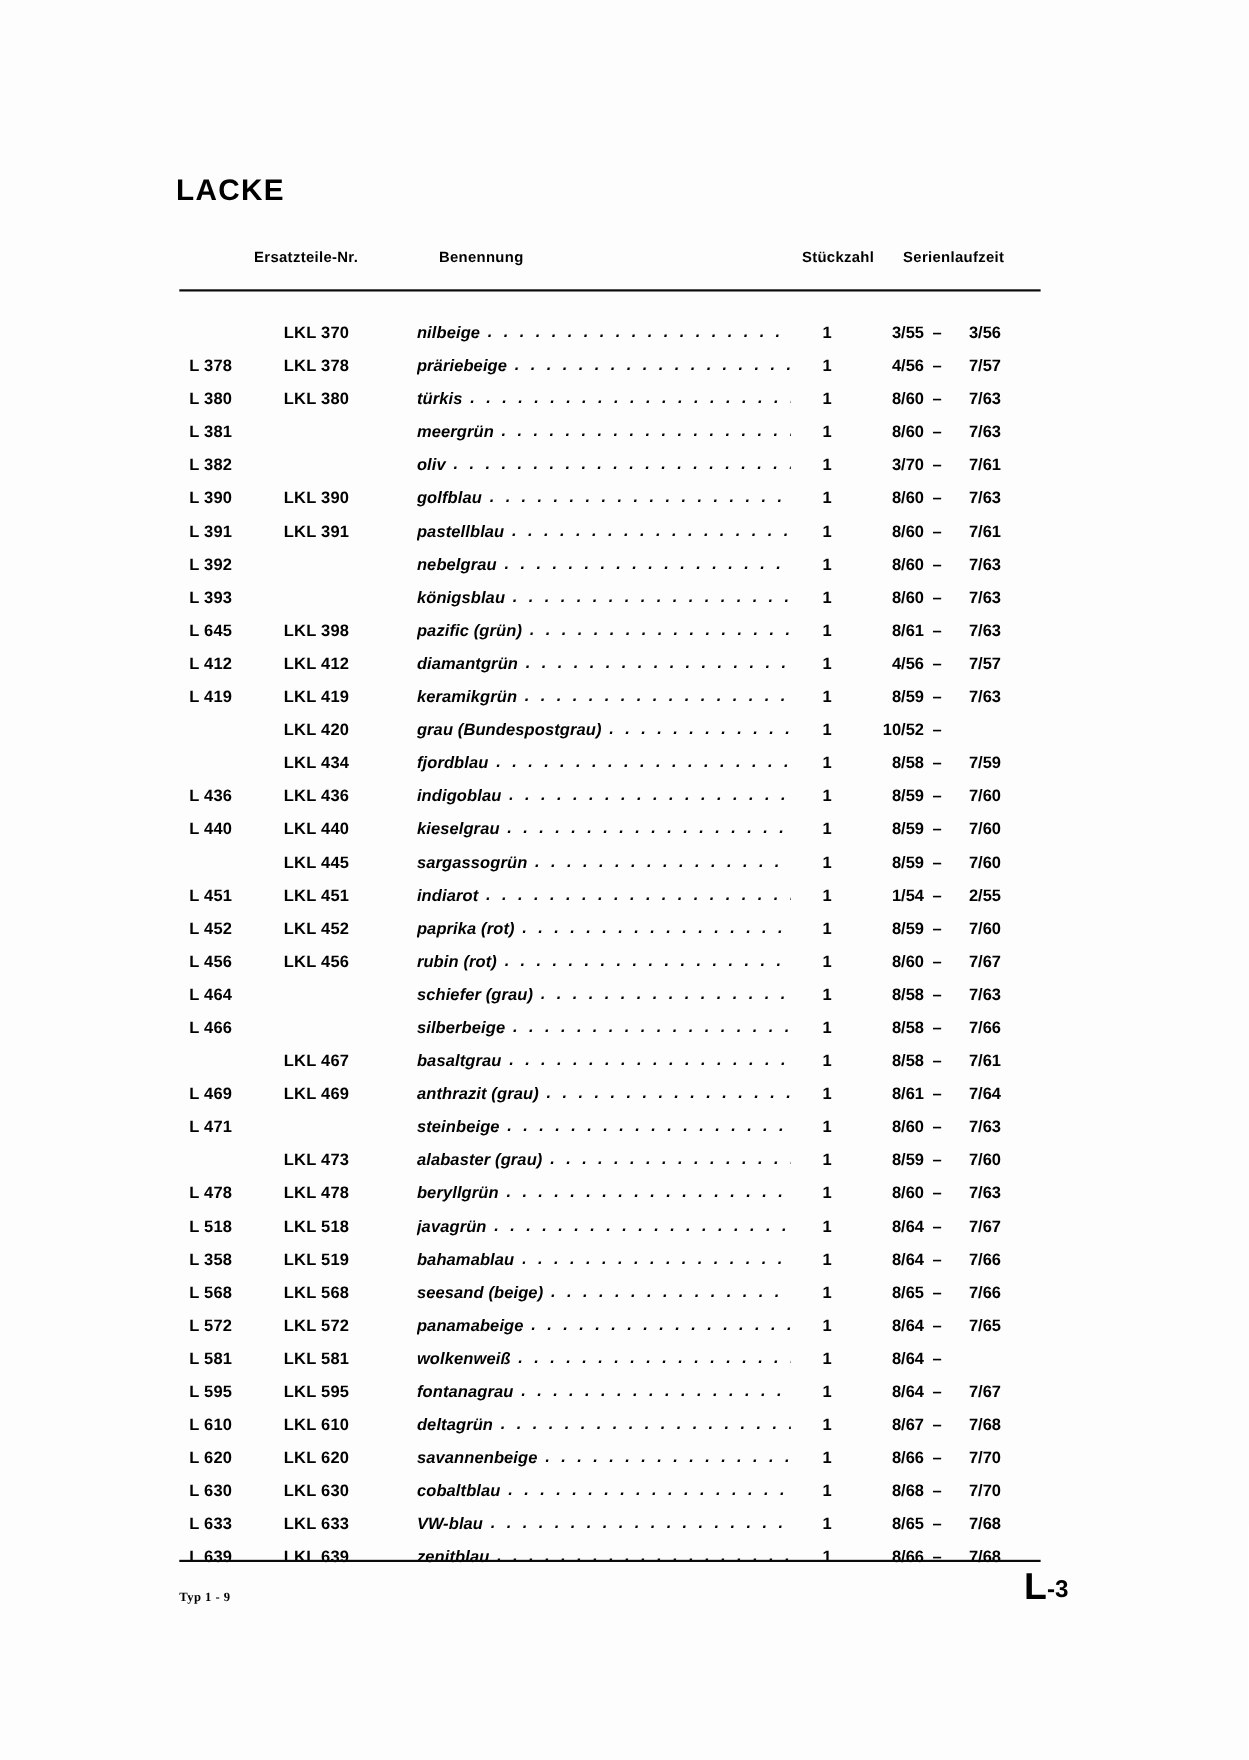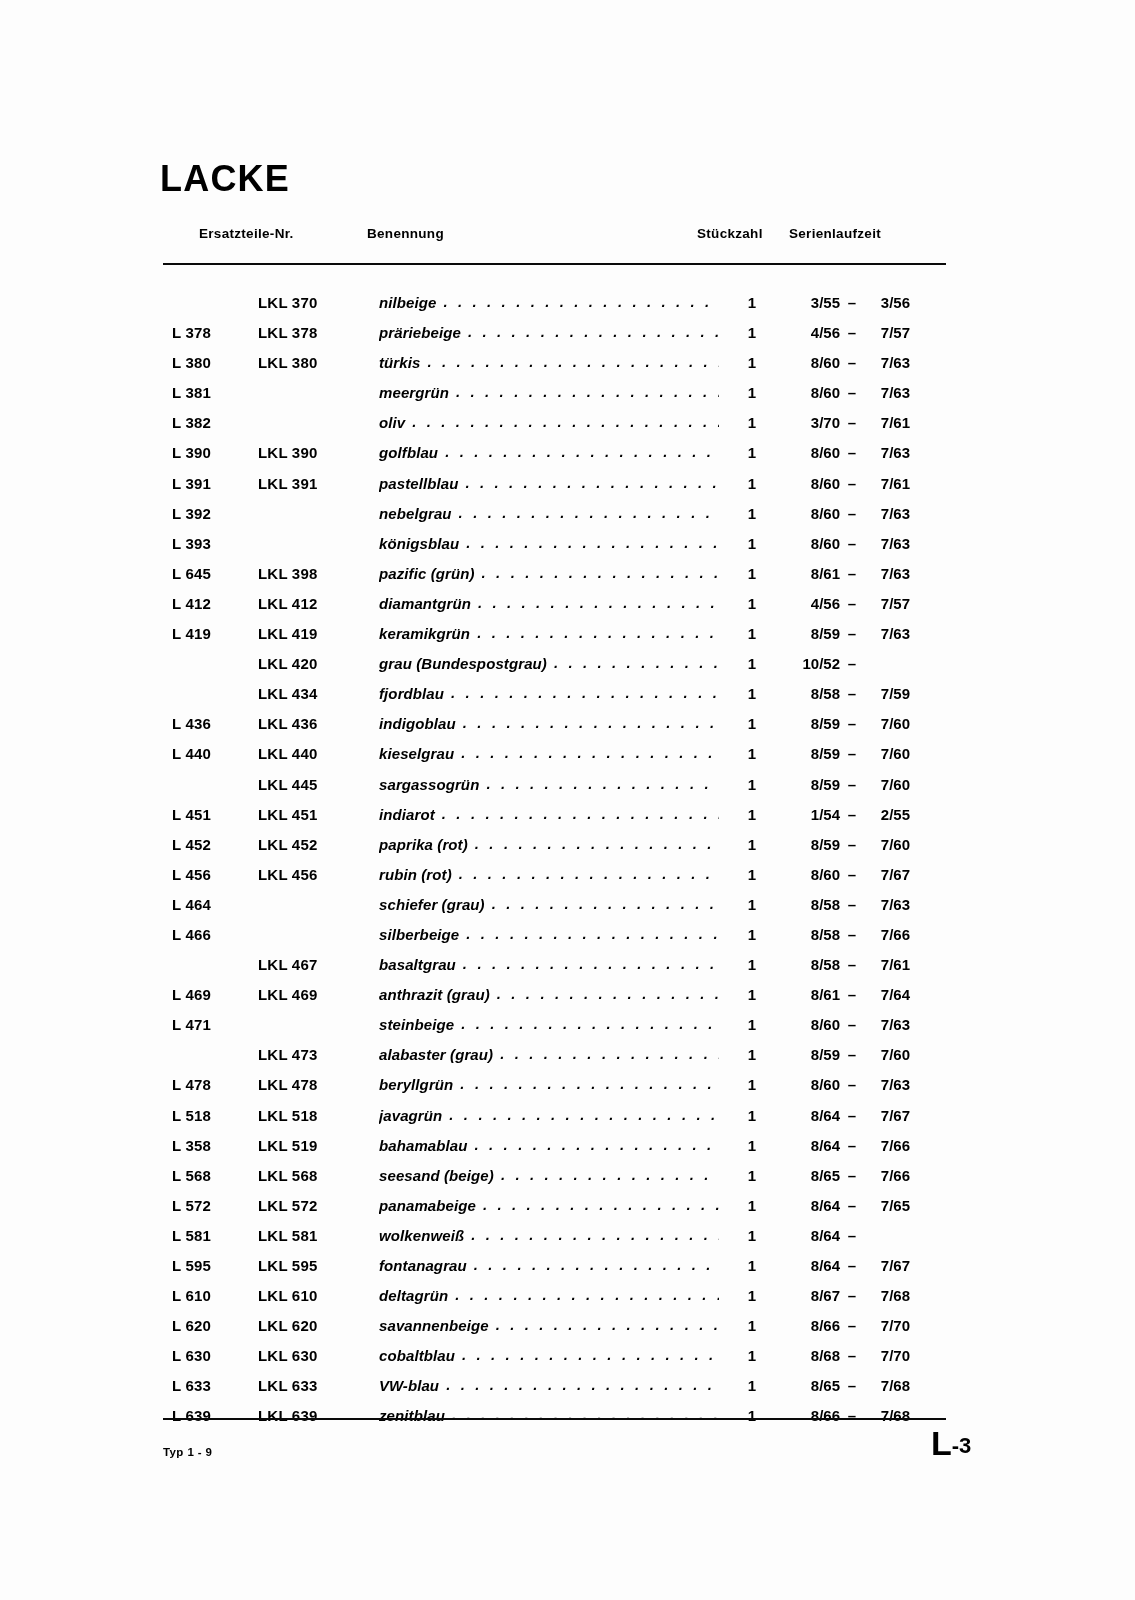--- a/index.html
+++ b/index.html
@@ -21,40 +21,41 @@
     width: 1135px;
     height: 1600px;
     background: #fdfdfd;
   }
 
   
   .doc-title {
     position: absolute;
     left: 160px;
     top: 158px;
-    font-size: 36px;
+    font-size: 27px;
     font-weight: bold;
     letter-spacing: 1.2px;
     font-family: "Liberation Sans", sans-serif;
   }
 
   
   .col-headers {
     position: absolute;
     left: 0;
     top: 226px;
     width: 1135px;
     height: 22px;
     font-size: 13.5px;
     font-weight: bold;
     letter-spacing: 0.3px;
   }
   .col-headers span {
     position: absolute;
     white-space: nowrap;
+    margin-left: 32px;
   }
   .hdr-ersatz { left: 199px; }
   .hdr-benennung { left: 367px; }
   .hdr-stueck { left: 697px; }
   .hdr-serien { left: 789px; }
 
   .rule-top {
     position: absolute;
     left: 163px;
     top: 263px;
@@ -146,20 +147,21 @@
   }
 
   
   .footer-left {
     position: absolute;
     left: 163px;
     top: 1446px;
     font-size: 11.5px;
     font-weight: bold;
     letter-spacing: 0.4px;
+    font-family: Liberation Serif, serif;
   }
   .footer-page {
     position: absolute;
     left: 916px;
     top: 1424px;
     font-size: 34px;
     font-weight: bold;
     font-family: "Liberation Sans", sans-serif;
     letter-spacing: 0px;
     margin-left: 15px;

